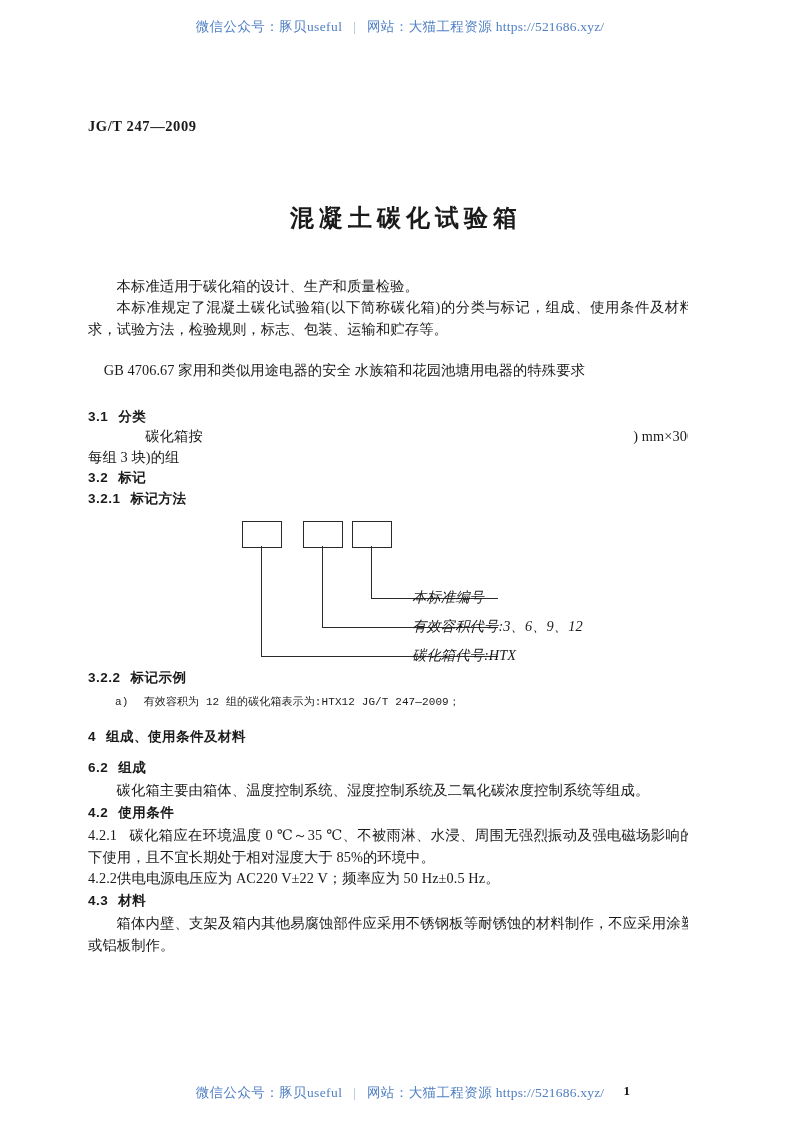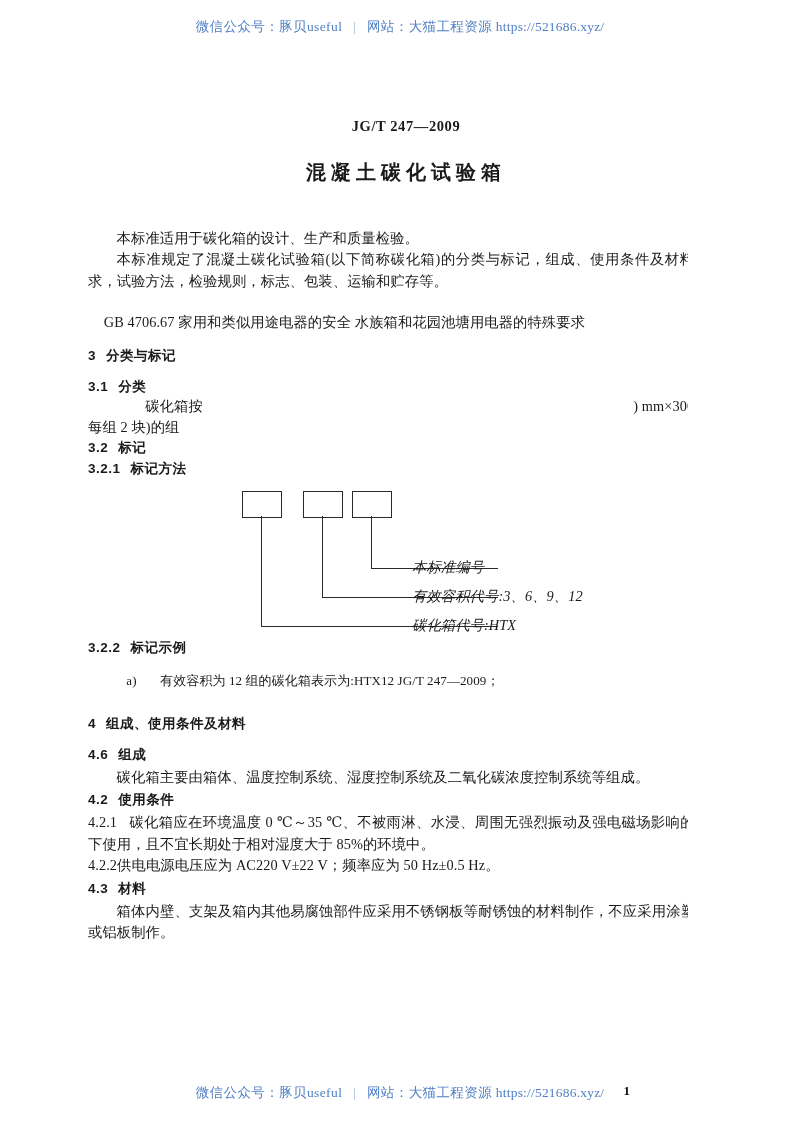--- a/index.html
+++ b/index.html
@@ -52,35 +52,35 @@
 
   
   .content {
     position: absolute;
     left: 88px;
     top: 0;
     width: 636px;
   }
 
   .std-no {
-    text-align: center;
+    text-align: left;
     font-family: "Liberation Serif", "DejaVu Serif", serif;
     font-weight: bold;
     font-size: 14.5px;
     letter-spacing: 0.6px;
     margin-top: 118px;
   }
 
   .doc-title {
     text-align: center;
     font-family: "Liberation Sans", "DejaVu Sans", sans-serif;
     font-weight: bold;
-    font-size: 20px;
+    font-size: 24px;
     letter-spacing: 5px;
-    margin-top: 24px;
+    margin-top: 67px;
   }
 
   h2.sec {
     font-family: "Liberation Sans", "DejaVu Sans", sans-serif;
     font-weight: bold;
     font-size: 13.5px;
     margin: 0;
     letter-spacing: 0.5px;
   }
   .sec-num { margin-right: 10px; }
@@ -147,25 +147,26 @@
     background: #2a2a2a;
   }
   .dlabel {
     position: absolute;
     font-size: 14.3px;
     white-space: nowrap;
     letter-spacing: 0.1px;
   }
 
   .item-line {
-    font-size: 13px;
+    font-size: 11px;
     line-height: 1.55;
-    margin: 11px;
+    margin: 4px;
     padding-left: 2.1em;
     letter-spacing: 0.1px;
+    font-family: Liberation Mono, monospace;
   }
   .item-letter { display: inline-block; width: 2.6em; }
 </style>
 </head>
 <body>
 
 <div class="page">
 
   <div class="watermark wm-top">
     <span>微信公众号：豚贝useful</span>
@@ -187,35 +188,32 @@
     <p class="para indent">本标准适用于碳化箱的设计、生产和质量检验。</p>
     <p class="para indent">本标准规定了混凝土碳化试验箱(以下简称碳化箱)的分类与标记，组成、使用条件及材料，要求，试验方法，检验规则，标志、包装、运输和贮存等。</p>
 
     <div class="sp-md"></div>
 
     <div class="sp-sm"></div>
     <p class="ref-line">GB 4706.67    家用和类似用途电器的安全    水族箱和花园池塘用电器的特殊要求</p>
 
     <div class="sp-md"></div>
 
-    <h2 class="sec">
-      <span class="sec-num">3</span><span>分类与标记</span>
-    </h2>
     <div class="sp-md"></div>
 
     <h2 class="sec">
       <span class="sec-num">3.1</span><span>分类</span>
     </h2>
     <div class="redacted-block">
       <div class="redacted-row">
         <span style="text-indent:2em;display:inline-block;padding-left:2em;">碳化箱按</span>
         <span class="redacted-gap"></span>
         <span>) mm×300 mm,</span>
       </div>
-      <div>每组 2 块)的组</div>
+      <div>每组 3 块)的组</div>
     </div>
 
     <h2 class="sec">
       <span class="sec-num">3.2</span><span>标记</span>
     </h2>
     <div class="sp-xs"></div>
     <h2 class="sec">
       <span class="sec-num">3.2.1</span><span>标记方法</span>
     </h2>
     <div class="sp-xs"></div>
@@ -250,21 +248,21 @@
     </p>
 
     <div class="sp-md"></div>
 
     <h2 class="sec">
       <span class="sec-num">4</span><span>组成、使用条件及材料</span>
     </h2>
     <div class="sp-md"></div>
 
     <h2 class="sec">
-      <span class="sec-num">4.6</span><span>组成</span>
+      <span class="sec-num">6.2</span><span>组成</span>
     </h2>
     <div class="sp-xs"></div>
     <p class="para indent">碳化箱主要由箱体、温度控制系统、湿度控制系统及二氧化碳浓度控制系统等组成。</p>
 
     <div class="sp-xs"></div>
 
     <h2 class="sec">
       <span class="sec-num">4.2</span><span>使用条件</span>
     </h2>
     <div class="sp-xs"></div>

